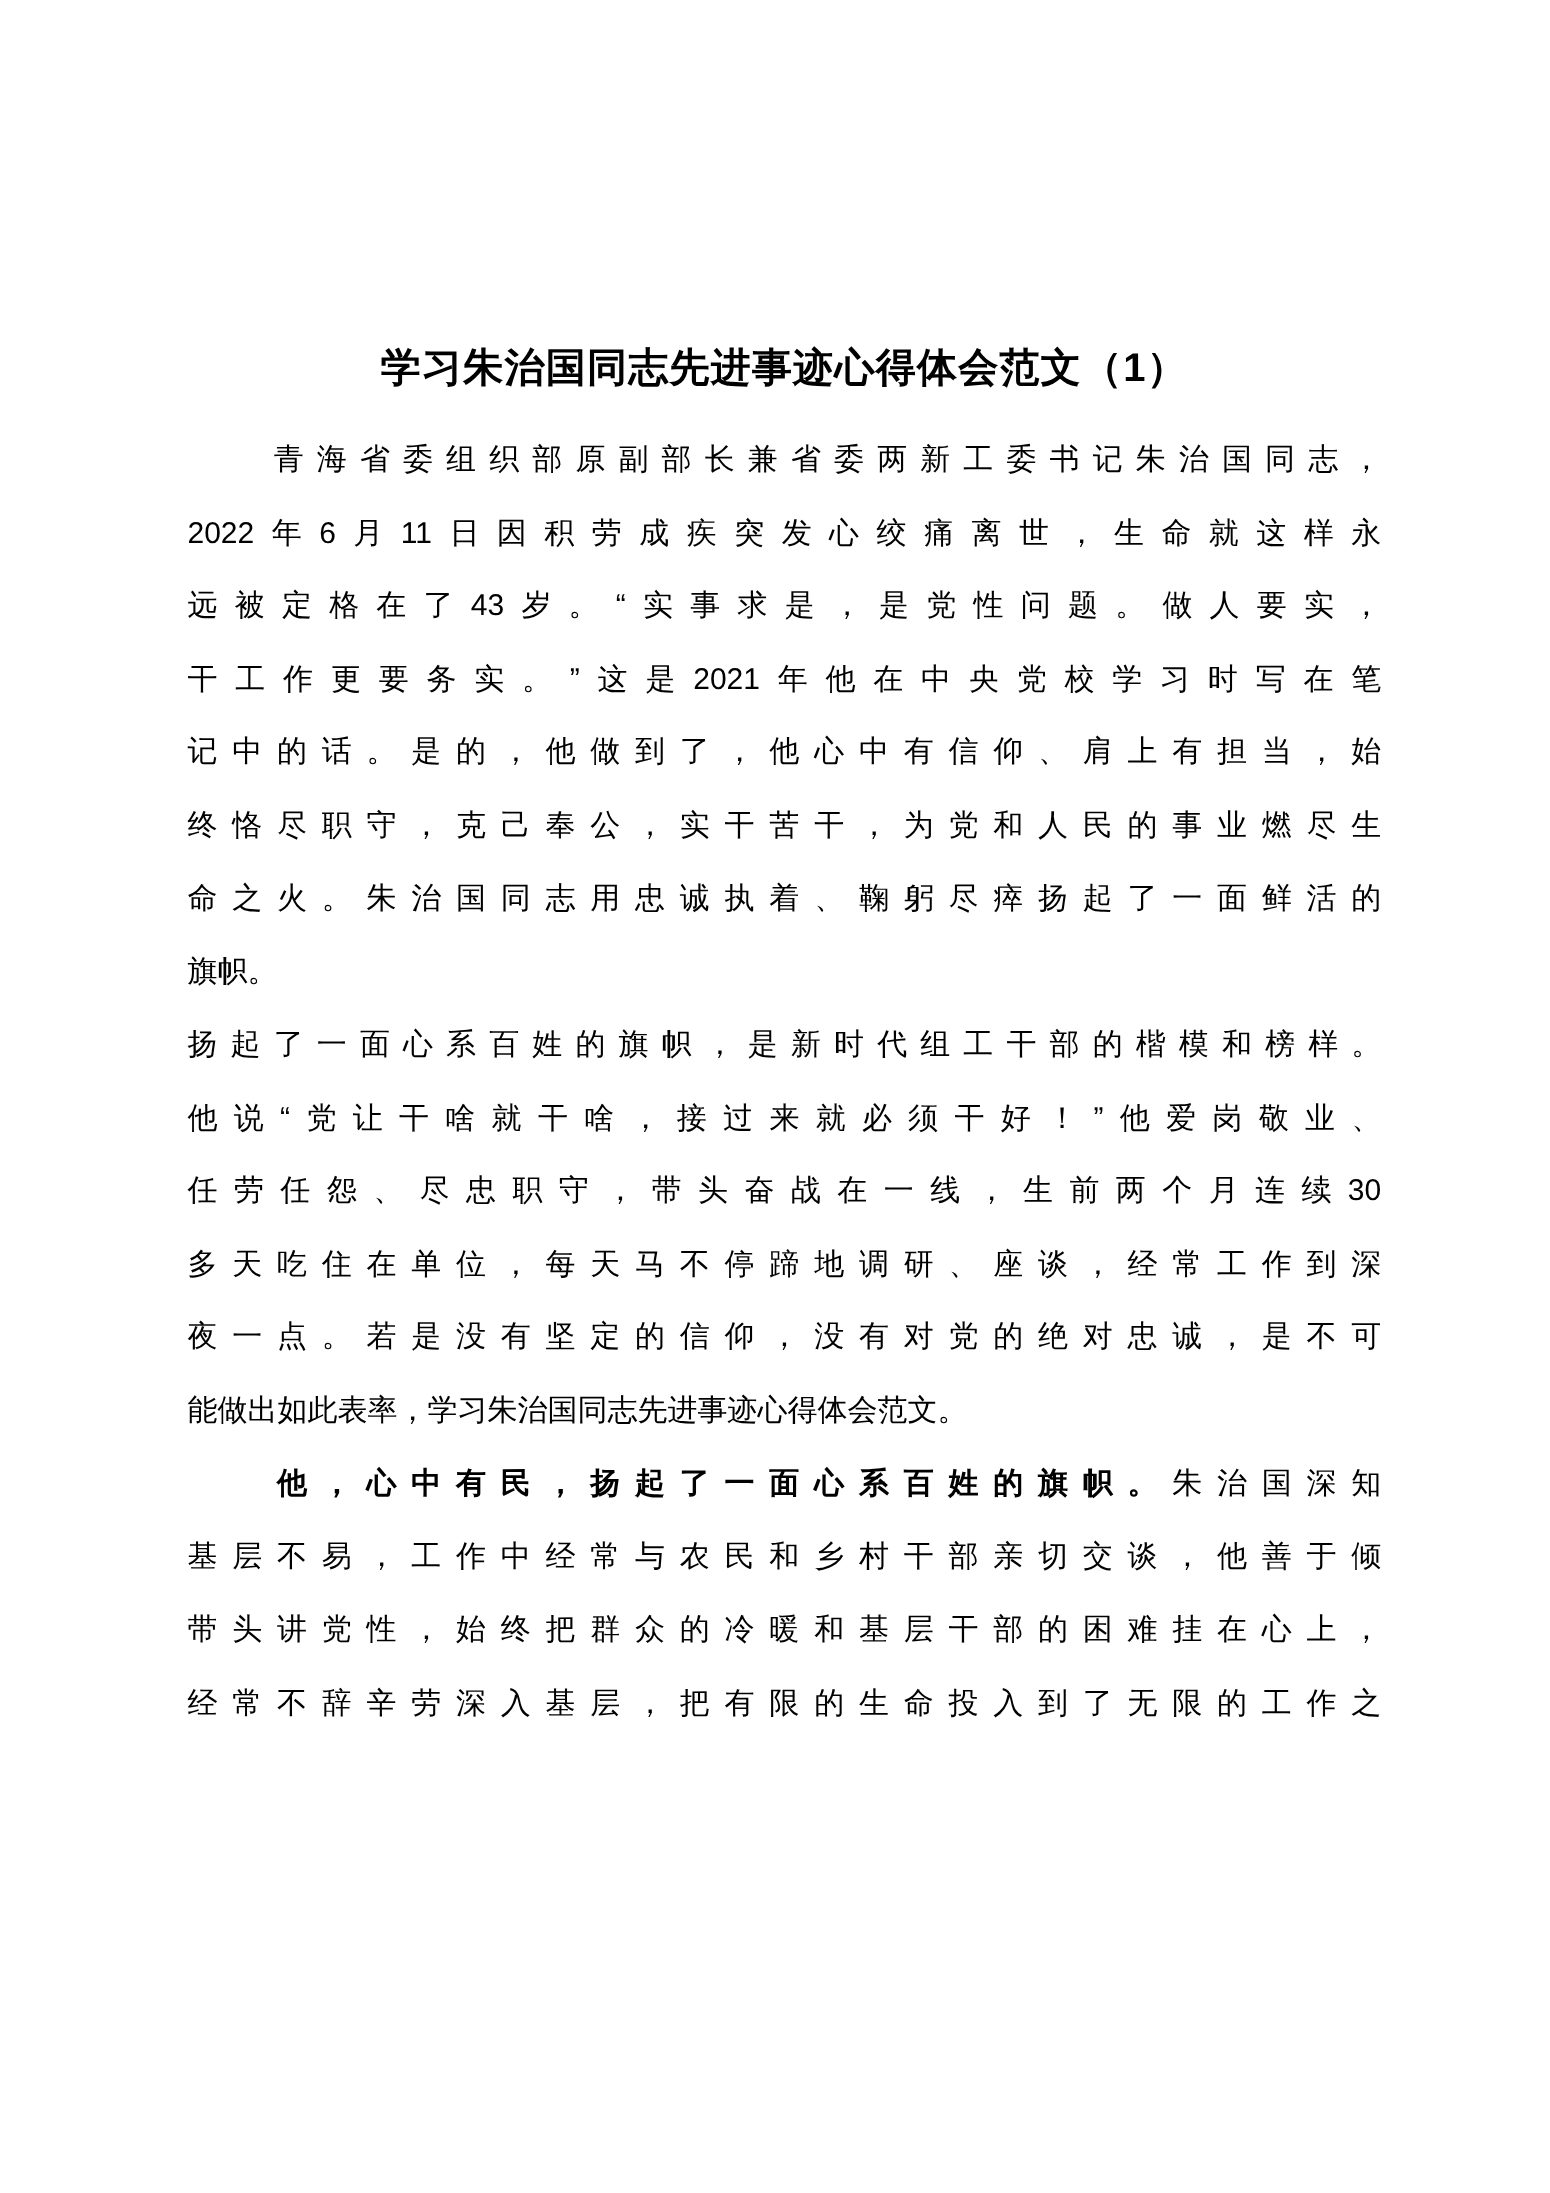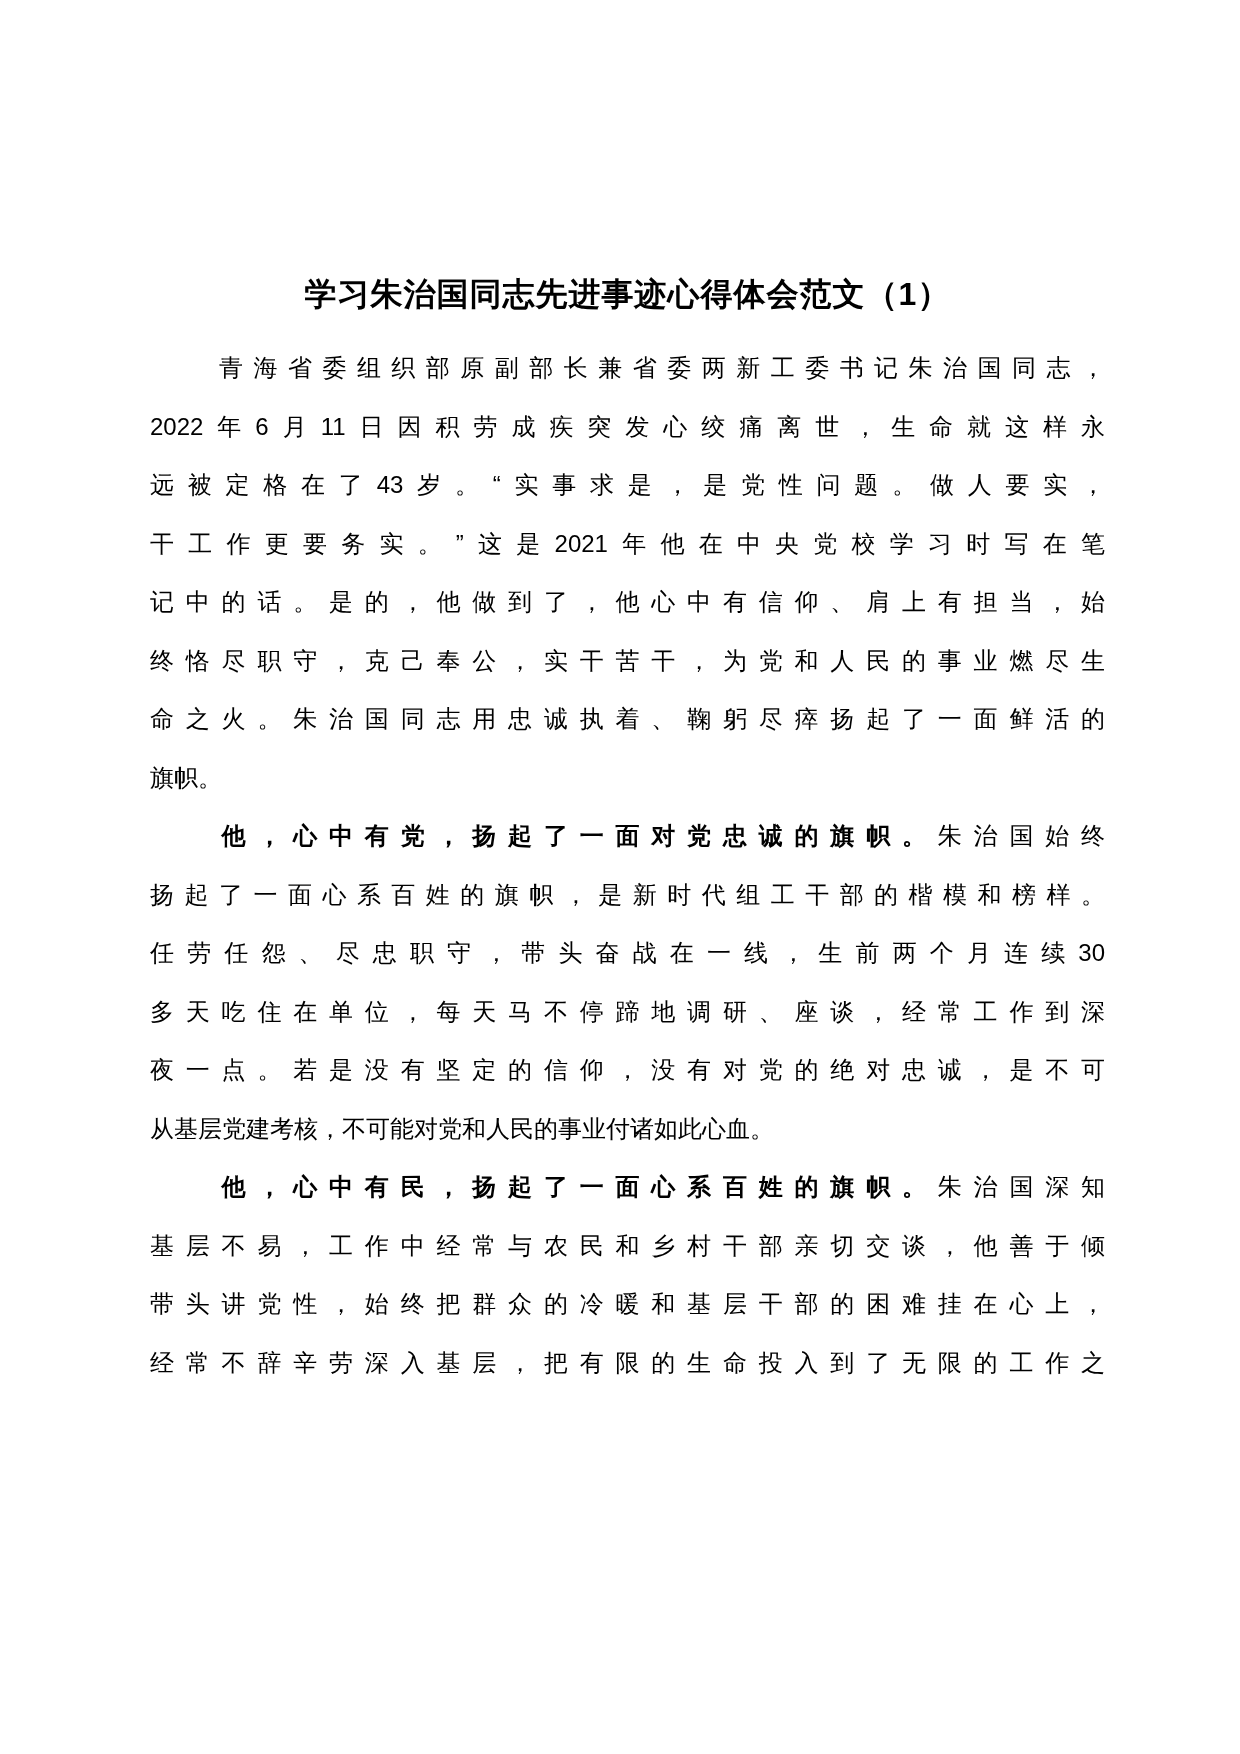--- a/index.html
+++ b/index.html
@@ -53,25 +53,25 @@
     <h1 class="doc-title">学习朱治国同志先进事迹心得体会范文（1）</h1>
     <div id="doc-body">
         <div class="line j"><span>　　青海省委组织部原副部长兼省委两新工委书记朱治国同志，</span></div>
         <div class="line j"><span>2022年6月11日因积劳成疾突发心绞痛离世，生命就这样永</span></div>
         <div class="line j"><span>远被定格在了43岁。“实事求是，是党性问题。做人要实，</span></div>
         <div class="line j"><span>干工作更要务实。”这是2021年他在中央党校学习时写在笔</span></div>
         <div class="line j"><span>记中的话。是的，他做到了，他心中有信仰、肩上有担当，始</span></div>
         <div class="line j"><span>终恪尽职守，克己奉公，实干苦干，为党和人民的事业燃尽生</span></div>
         <div class="line j"><span>命之火。朱治国同志用忠诚执着、鞠躬尽瘁扬起了一面鲜活的</span></div>
         <div class="line"><span>旗帜。</span></div>
-        <div class="line j"><span class="bold">　　他，心中有党，扬起了一面对党忠诚的旗帜。</span><span>朱治国始终</span></div>
         <div class="line j"><span>扬起了一面心系百姓的旗帜，是新时代组工干部的楷模和榜样。</span></div>
+        <div class="line j"><span>他说“党让干啥就干啥，接过来就必须干好！”他爱岗敬业、</span></div>
         <div class="line j"><span>任劳任怨、尽忠职守，带头奋战在一线，生前两个月连续30</span></div>
         <div class="line j"><span>多天吃住在单位，每天马不停蹄地调研、座谈，经常工作到深</span></div>
         <div class="line j"><span>夜一点。若是没有坚定的信仰，没有对党的绝对忠诚，是不可</span></div>
-        <div class="line"><span>从基层党建考核，不可能对党和人民的事业付诸如此心血。</span></div>
+        <div class="line"><span>能做出如此表率，学习朱治国同志先进事迹心得体会范文。</span></div>
         <div class="line j"><span class="bold">　　他，心中有民，扬起了一面心系百姓的旗帜。</span><span>朱治国深知</span></div>
         <div class="line j"><span>基层不易，工作中经常与农民和乡村干部亲切交谈，他善于倾</span></div>
         <div class="line j"><span>带头讲党性，始终把群众的冷暖和基层干部的困难挂在心上，</span></div>
         <div class="line j"><span>经常不辞辛劳深入基层，把有限的生命投入到了无限的工作之</span></div>
       </div>
   </div>
 </div>
 
 </body></html>

